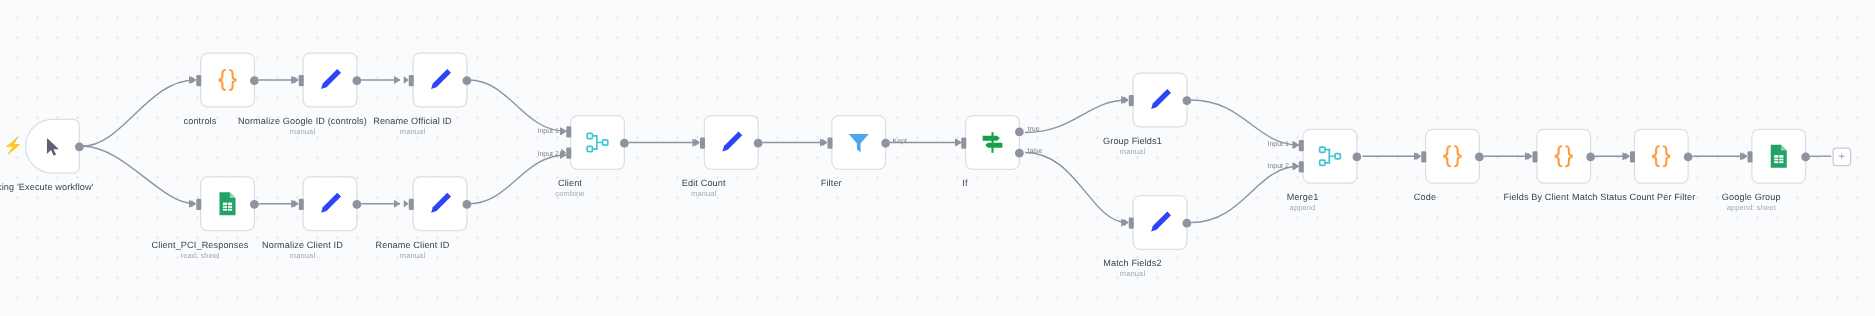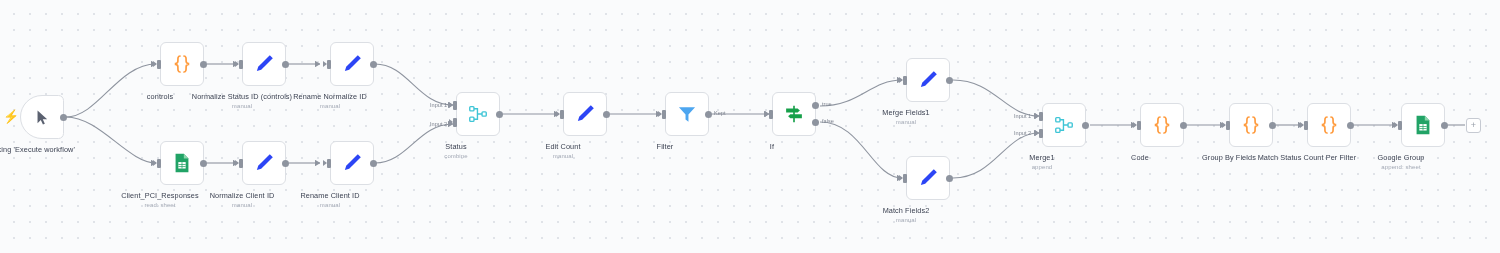--- a/index.html
+++ b/index.html
@@ -148,35 +148,35 @@
 
   <div class="node" style="left:242px;top:42px;">
     <div class="box">
       <span class="port-in"></span>
       <svg class="icon" width="24" height="24" viewBox="0 0 24 24">
         <path d="M17.8 3.2 L20.8 6.2 L9.2 17.8 L4.9 19.1 L6.2 14.8 Z" fill="#2c45f5"></path>
       </svg>
       <span class="port out"></span>
     </div>
     <div class="caption">
-      <span>Normalize Status ID (controls)</span>
+      <span>Normalize Google ID (controls)</span>
       <span class="subcap">manual</span>
     </div>
   </div>
 
   <div class="node" style="left:330px;top:42px;">
     <div class="box">
       <span class="port-in"></span>
       <svg class="icon" width="24" height="24" viewBox="0 0 24 24">
         <path d="M17.8 3.2 L20.8 6.2 L9.2 17.8 L4.9 19.1 L6.2 14.8 Z" fill="#2c45f5"></path>
       </svg>
       <span class="port out"></span>
     </div>
     <div class="caption">
-      <span>Rename Normalize ID</span>
+      <span>Rename Official ID</span>
       <span class="subcap">manual</span>
     </div>
   </div>
 
   <div class="node" style="left:160px;top:141px;">
     <div class="box">
       <span class="port-in"></span>
       <svg class="icon" width="22" height="22" viewBox="0 0 24 24">
         <path d="M5 2 h9 l5 5 v15 h-14 z" fill="#21a366"></path>
         <path d="M14 2 l5 5 h-5 z" fill="#8cd6ac"></path>
@@ -229,21 +229,21 @@
         <g fill="none" stroke="#3fc5d6" stroke-width="1.5">
           <rect x="3" y="4" width="4.6" height="4.6" rx="1"></rect>
           <rect x="3" y="15.4" width="4.6" height="4.6" rx="1"></rect>
           <rect x="16.4" y="9.7" width="4.6" height="4.6" rx="1"></rect>
           <path d="M7.6 6.3 H11.4 V12 H16.4 M7.6 17.7 H11.4 V12"></path>
         </g>
       </svg>
       <span class="port out"></span>
     </div>
     <div class="caption">
-      <span>Status</span>
+      <span>Client</span>
       <span class="subcap">combine</span>
     </div>
   </div>
   <div class="edgelbl" style="left:430px;top:102px;">Input 1</div>
   <div class="edgelbl" style="left:430px;top:121px;">Input 2</div>
 
   <div class="node" style="left:563px;top:92px;">
     <div class="box">
       <span class="port-in"></span>
       <svg class="icon" width="24" height="24" viewBox="0 0 24 24">
@@ -287,21 +287,21 @@
 
   <div class="node" style="left:906px;top:58px;">
     <div class="box">
       <span class="port-in"></span>
       <svg class="icon" width="24" height="24" viewBox="0 0 24 24">
         <path d="M17.8 3.2 L20.8 6.2 L9.2 17.8 L4.9 19.1 L6.2 14.8 Z" fill="#2c45f5"></path>
       </svg>
       <span class="port out"></span>
     </div>
     <div class="caption">
-      <span>Merge Fields1</span>
+      <span>Group Fields1</span>
       <span class="subcap">manual</span>
     </div>
   </div>
 
   <div class="node" style="left:906px;top:156px;">
     <div class="box">
       <span class="port-in"></span>
       <svg class="icon" width="24" height="24" viewBox="0 0 24 24">
         <path d="M17.8 3.2 L20.8 6.2 L9.2 17.8 L4.9 19.1 L6.2 14.8 Z" fill="#2c45f5"></path>
       </svg>
@@ -349,21 +349,21 @@
 
   <div class="node" style="left:1229px;top:103px;">
     <div class="box">
       <span class="port-in"></span>
       <svg class="icon" width="24" height="24" viewBox="0 0 24 24">
         <path d="M10 4 C7.6 4 7.9 7 7.9 9 C7.9 10.6 7 11.4 5.6 11.6 L5.6 12.4 C7 12.6 7.9 13.4 7.9 15 C7.9 17 7.6 20 10 20" fill="none" stroke="#ff9c3f" stroke-width="1.7" stroke-linecap="round"></path>
         <path d="M14 4 C16.4 4 16.1 7 16.1 9 C16.1 10.6 17 11.4 18.4 11.6 L18.4 12.4 C17 12.6 16.1 13.4 16.1 15 C16.1 17 16.4 20 14 20" fill="none" stroke="#ff9c3f" stroke-width="1.7" stroke-linecap="round"></path>
       </svg>
       <span class="port out"></span>
     </div>
-    <div class="caption">Group By Fields</div>
+    <div class="caption">Fields By Client</div>
   </div>
 
   <div class="node" style="left:1307px;top:103px;">
     <div class="box">
       <span class="port-in"></span>
       <svg class="icon" width="24" height="24" viewBox="0 0 24 24">
         <path d="M10 4 C7.6 4 7.9 7 7.9 9 C7.9 10.6 7 11.4 5.6 11.6 L5.6 12.4 C7 12.6 7.9 13.4 7.9 15 C7.9 17 7.6 20 10 20" fill="none" stroke="#ff9c3f" stroke-width="1.7" stroke-linecap="round"></path>
         <path d="M14 4 C16.4 4 16.1 7 16.1 9 C16.1 10.6 17 11.4 18.4 11.6 L18.4 12.4 C17 12.6 16.1 13.4 16.1 15 C16.1 17 16.4 20 14 20" fill="none" stroke="#ff9c3f" stroke-width="1.7" stroke-linecap="round"></path>
       </svg>
       <span class="port out"></span>

